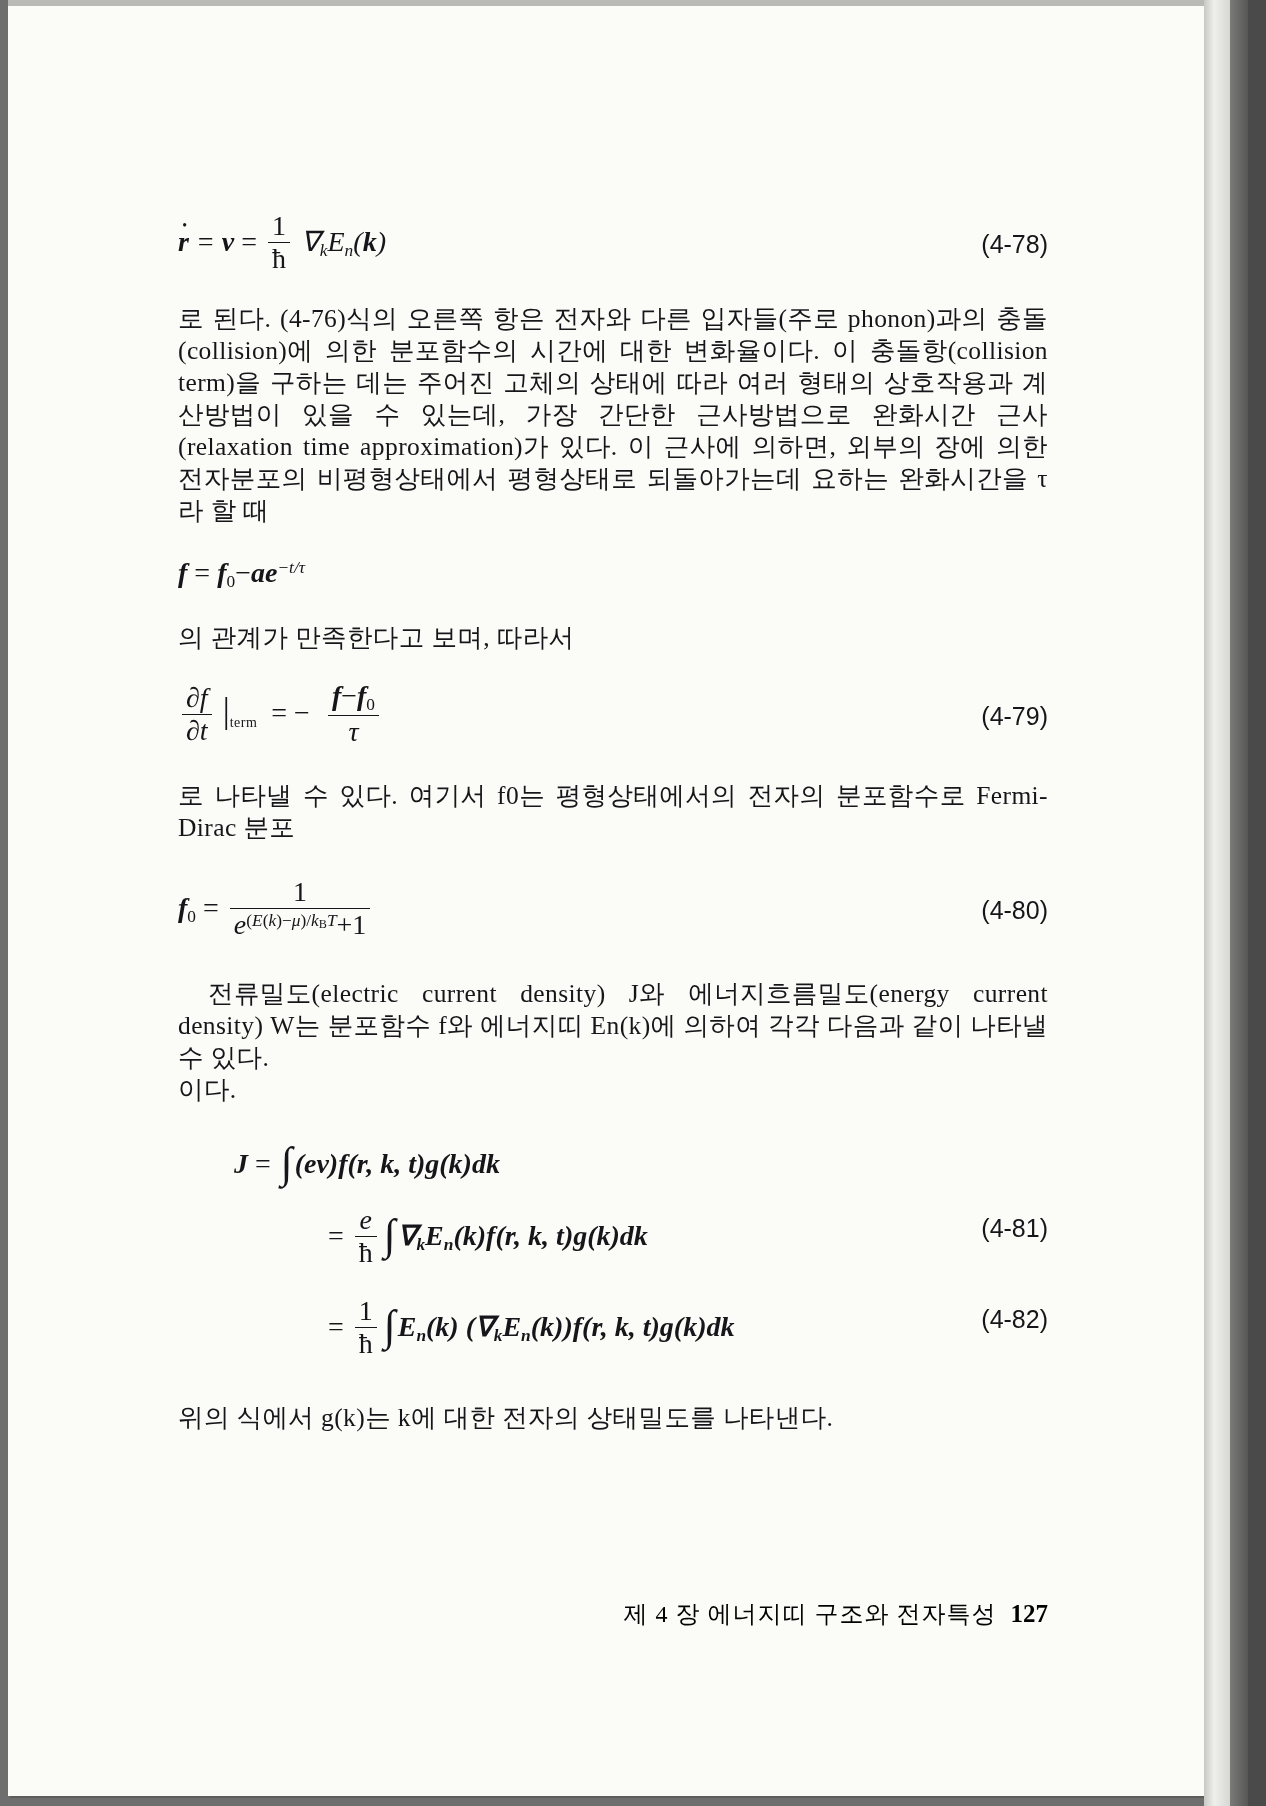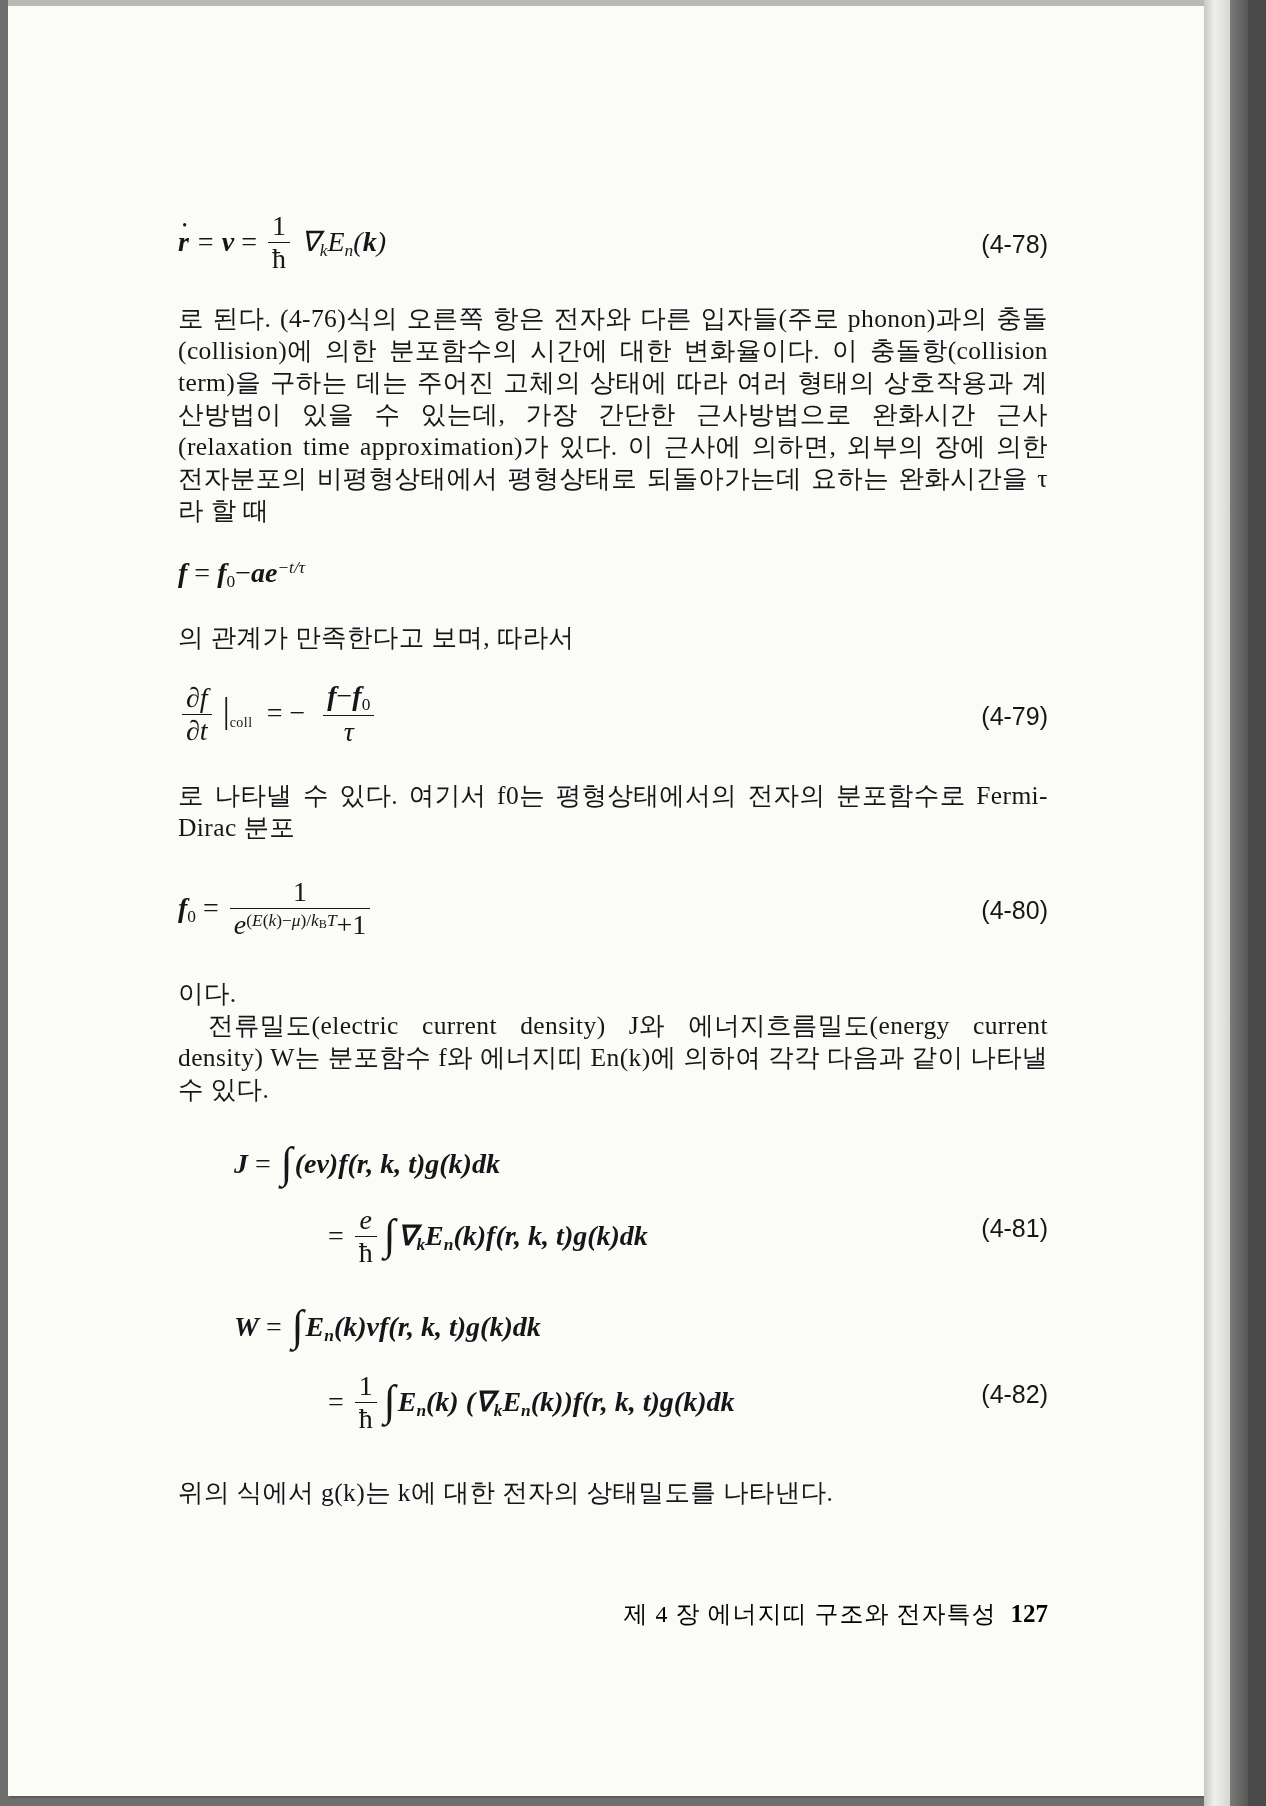--- a/index.html
+++ b/index.html
@@ -190,21 +190,21 @@
     </div>
 
     <p class="para">의 관계가 만족한다고 보며, 따라서</p>
 
     <div class="eq-row" style="margin:28px 0 30px 0;">
       <span class="eq-body">
         <span class="frac">
             <span class="num"><i>∂f</i></span>
             <span class="den"><i>∂t</i></span>
           </span>
-        <span style="font-size:1.25em; position:relative; top:-1px;">|</span><span class="sub-sm">coll</span>
+        <span style="font-size:1.25em; position:relative; top:-1px;">|</span><span class="sub-sm">term</span>
         &nbsp;=&nbsp;−&nbsp;
         <span class="frac">
             <span class="num"><span class="bi">f</span>−<span class="bi">f</span><sub>0</sub></span>
             <span class="den"><i>τ</i></span>
           </span>
       </span>
       <span class="eq-num">(4-79)</span>
     </div>
 
     <p class="para">로 나타낼 수 있다. 여기서 f0는 평형상태에서의 전자의 분포함수로 Fermi-Dirac 분포</p>
@@ -213,44 +213,39 @@
       <span class="eq-body">
         <span class="bi">f</span><sub>0</sub> =
         <span class="frac">
             <span class="num">1</span>
             <span class="den"><i>e</i><sup>(<i>E</i>(<i>k</i>)−<i>μ</i>)/<i>k</i><span style="font-size:0.7em;vertical-align:-0.2em;">B</span><i>T</i></sup>+1</span>
           </span>
       </span>
       <span class="eq-num">(4-80)</span>
     </div>
 
+    <p class="para indent">전류밀도(electric current density) J와 에너지흐름밀도(energy current density) W는 분포함수 f와 에너지띠 En(k)에 의하여 각각 다음과 같이 나타낼 수 있다.</p>
+
     <p class="para">이다.</p>
-
-    <p class="para indent">전류밀도(electric current density) J와 에너지흐름밀도(energy current density) W는 분포함수 f와 에너지띠 En(k)에 의하여 각각 다음과 같이 나타낼 수 있다.</p>
 
     <div class="eq-left" style="margin-top:42px;">
       <span class="eq-body">
         <span class="bi">J</span> = <span class="intsym">∫</span><span class="bi">(ev)f(r, k, t)g(k)dk</span>
       </span>
     </div>
     <div class="eq-left" style="padding-left:150px; margin-top:18px;">
       <span class="eq-body">
         = <span class="frac">
             <span class="num"><i>e</i></span>
             <span class="den">ħ</span>
           </span><span class="intsym">∫</span><span class="bi">∇<sub>k</sub>E<sub>n</sub>(k)f(r, k, t)g(k)dk</span>
       </span>
       <span class="eq-num">(4-81)</span>
     </div>
 
-    <div class="eq-left" style="margin-top:40px;">
-      <span class="eq-body">
-        <span class="bi">W</span> = <span class="intsym">∫</span><span class="bi">E<sub>n</sub>(k)vf(r, k, t)g(k)dk</span>
-      </span>
-    </div>
     <div class="eq-left" style="padding-left:150px; margin-top:18px;">
       <span class="eq-body">
         = <span class="frac">
             <span class="num">1</span>
             <span class="den">ħ</span>
           </span><span class="intsym">∫</span><span class="bi">E<sub>n</sub>(k) (∇<sub>k</sub>E<sub>n</sub>(k))f(r, k, t)g(k)dk</span>
       </span>
       <span class="eq-num">(4-82)</span>
     </div>
 

